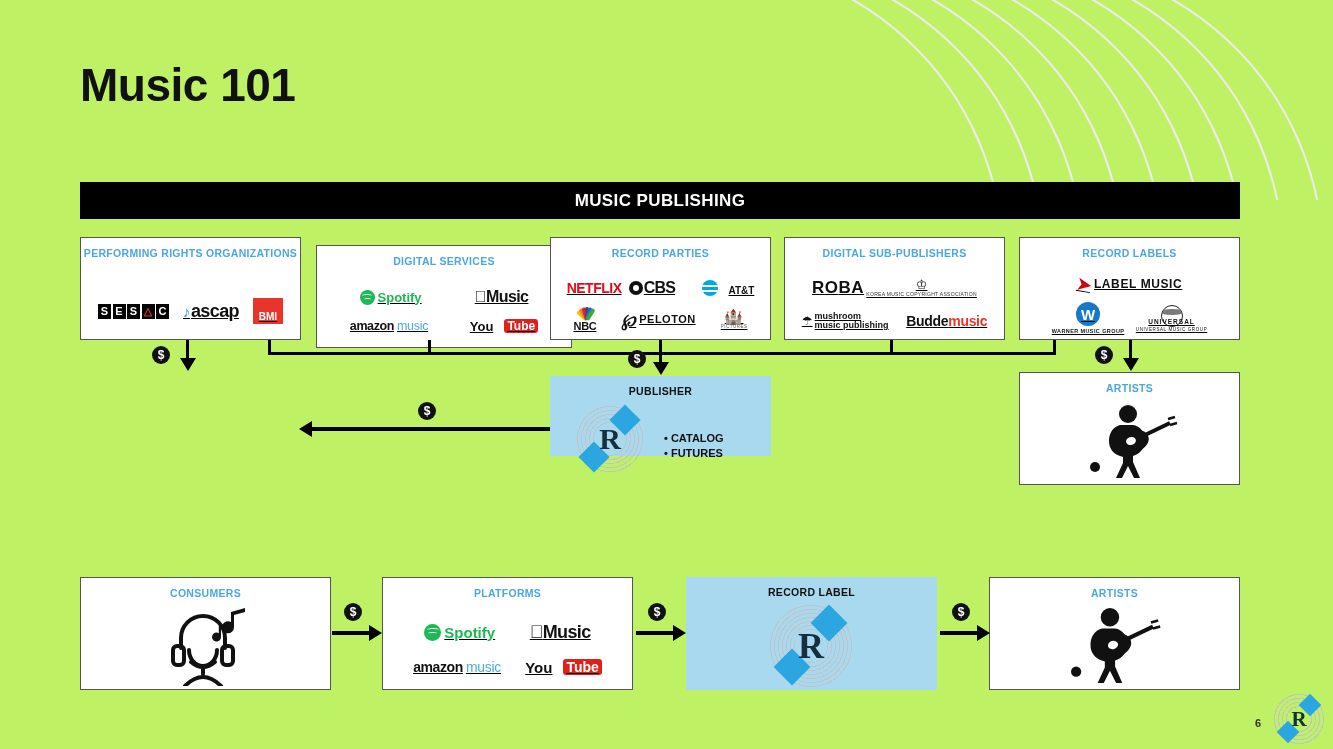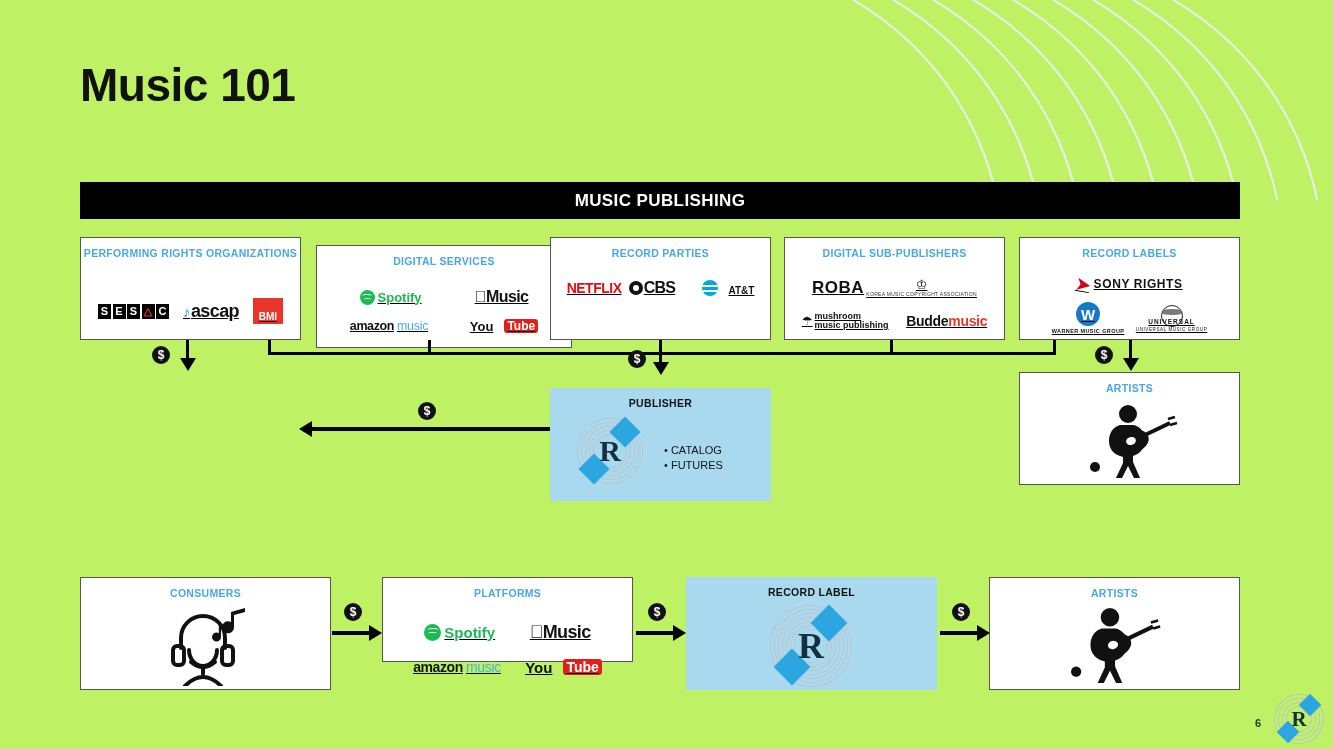--- a/index.html
+++ b/index.html
@@ -127,21 +127,21 @@
 
   
   .ln{position:absolute;background:#000;}
   .arrowdown{position:absolute;width:0;height:0;border-left:8px solid transparent;border-right:8px solid transparent;border-top:13px solid #000;}
   .arrowright{position:absolute;width:0;height:0;border-top:8px solid transparent;border-bottom:8px solid transparent;border-left:13px solid #000;}
   .arrowleft{position:absolute;width:0;height:0;border-top:8px solid transparent;border-bottom:8px solid transparent;border-right:13px solid #000;}
   .dollar{position:absolute;width:18px;height:18px;border-radius:50%;background:#111;color:#fff;
       display:flex;align-items:center;justify-content:center;font-size:12px;font-weight:bold;
       font-family:"Liberation Sans",sans-serif;}
 
-  .bullets{position:absolute;font-size:11px;font-weight:normal;color:#111;line-height:15px;}
+  .bullets{position:absolute;font-size:11px;font-weight:bold;color:#111;line-height:15px;}
   .bullets div::before{content:"• ";}
 
   .pagenum{position:absolute;right:72px;bottom:20px;font-size:11px;font-weight:bold;color:#333;}
   .cornerlogo{position:absolute;right:8px;bottom:4px;width:52px;height:52px;}
 </style>
 </head>
 <body>
 
 <div class="slide">
 
@@ -213,20 +213,41 @@
       <div class="logo netflix">NETFLIX</div>
       <div class="logo cbs">
         <span class="eye"></span>
         <span>CBS</span>
       </div>
       <div class="logo att">
         <span class="globe"></span>
         <span>AT&amp;T</span>
       </div>
     </div>
+    <div class="logorow" style="top:68px;height:26px;padding:0 10px;">
+      <div class="logo nbc">
+        <span class="peacock">
+          <i style="background:#f7c600;transform:rotate(-48deg);"></i>
+          <i style="background:#f58220;transform:rotate(-32deg);"></i>
+          <i style="background:#e5242a;transform:rotate(-16deg);"></i>
+          <i style="background:#6a2d8a;transform:rotate(0deg);"></i>
+          <i style="background:#0f6fc6;transform:rotate(16deg);"></i>
+          <i style="background:#3aa935;transform:rotate(32deg);"></i>
+        </span>
+        <span>NBC</span>
+      </div>
+      <div class="logo peloton">
+        <span class="pg">℘</span>
+        <span>PELOTON</span>
+      </div>
+      <div class="logo disney">
+        <span class="castle">🏰</span>
+        <em>PICTURES</em>
+      </div>
+    </div>
   </div>
 
   <div class="box" style="left:784px;top:237px;width:221px;height:103px;">
     <div class="box-title">DIGITAL SUB-PUBLISHERS</div>
     <div class="logorow" style="top:36px;height:28px;padding:0 26px;">
       <div class="logo roba">
         <span>R</span>
           <span class="o">O</span>
           <span>BA</span>
       </div>
@@ -248,21 +269,21 @@
           <span class="b2">music</span>
       </div>
     </div>
   </div>
 
   <div class="box" style="left:1019px;top:237px;width:221px;height:103px;">
     <div class="box-title">RECORD LABELS</div>
     <div class="logorow" style="top:34px;height:24px;">
       <div class="logo sony">
         <span class="swoosh">➤</span>
-        <span class="txt">SONY RIGHTS</span>
+        <span class="txt">LABEL MUSIC</span>
       </div>
     </div>
     <div class="logorow" style="top:62px;height:36px;padding:0 26px;">
       <div class="logo warner">
         <span class="circ">W</span>
         <em>WARNER MUSIC GROUP</em>
       </div>
       <div class="logo universal">
         <span class="globe2">
             <span class="ball"></span>
@@ -285,21 +306,21 @@
 
   <div class="ln" style="left:659px;top:340px;width:3px;height:28px;"></div>
   <div class="arrowdown" style="left:652.5px;top:362px;"></div>
   <div class="dollar" style="left:628px;top:350px;">$</div>
 
   <div class="ln" style="left:1129px;top:340px;width:3px;height:22px;"></div>
   <div class="arrowdown" style="left:1122.5px;top:358px;"></div>
   <div class="dollar" style="left:1095px;top:346px;">$</div>
 
 
-  <div class="box blue" style="left:550px;top:388px;width:221px;height:113px;">
+  <div class="box blue" style="left:550px;top:376px;width:221px;height:80px;">
     <div class="box-title dark">PUBLISHER</div>
     <div class="rlogo" style="left:24px;top:27px;width:72px;height:72px;position:absolute;">
       <div class="rings"></div>
       <div class="d1" style="left:40px;top:6px;width:22px;height:22px;"></div>
       <div class="d2" style="left:9px;top:43px;width:22px;height:22px;"></div>
       <div class="rch" style="font-size:30px;">R</div>
     </div>
     <div class="bullets" style="left:114px;top:55px;">
       <div>CATALOG</div>
       <div>FUTURES</div>
@@ -336,21 +357,21 @@
         <path d="M26 82 q18 -18 36 0"></path>
         <path d="M44 62 v8"></path>
       </g>
       <g fill="#111">
         <path d="M72 8 l14 -4 v4 l-11 3 v12 a6 6 0 1 1 -3 -5 V8z"></path>
         <path d="M60 22 l9 -3 v3 l-7 2 v9 a4.5 4.5 0 1 1 -2.2 -3.8V22z"></path>
       </g>
     </svg>
   </div>
 
-  <div class="box" style="left:382px;top:577px;width:251px;height:85px;">
+  <div class="box" style="left:382px;top:577px;width:251px;height:113px;">
     <div class="box-title">PLATFORMS</div>
     <div class="logorow" style="top:40px;height:28px;padding:0 24px;">
       <div class="logo spotify" style="font-size:15px;">
         <span class="sp-c" style="width:17px;height:17px;"></span>
         <span>Spotify</span>
       </div>
       <div class="logo applemusic" style="font-size:18px;">
         <span></span>
           <span>Music</span>
       </div>

